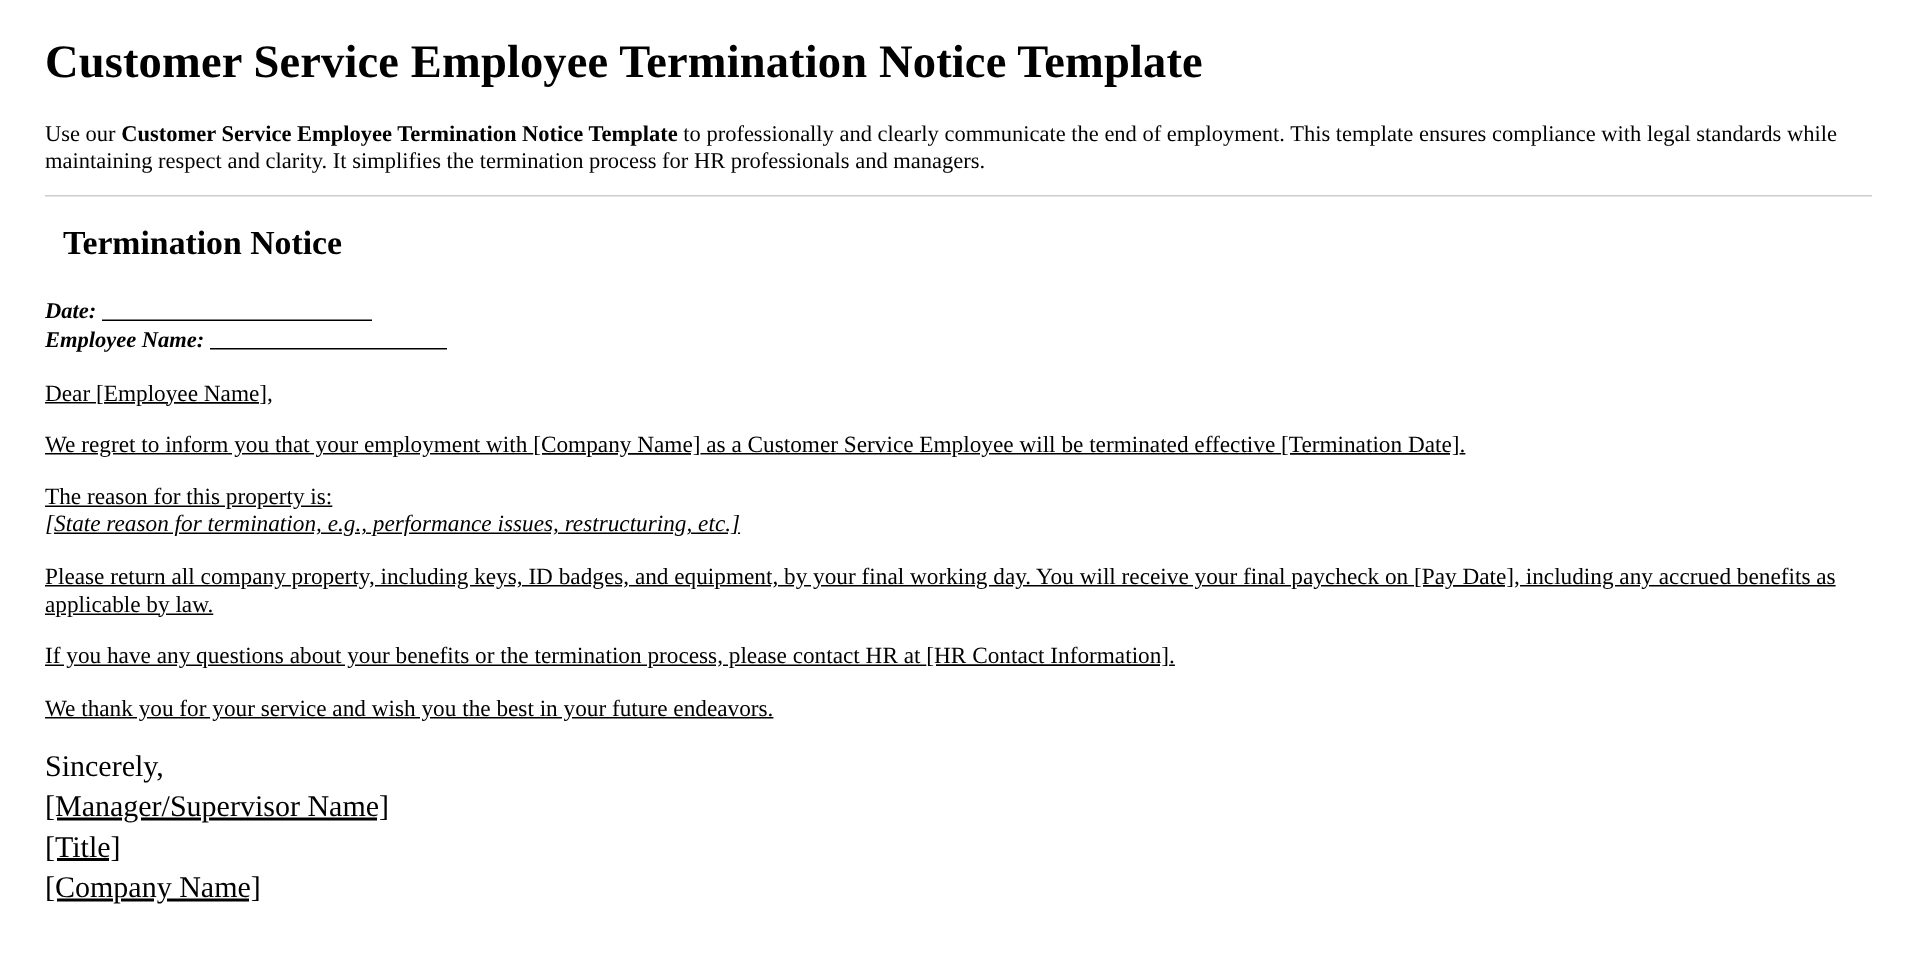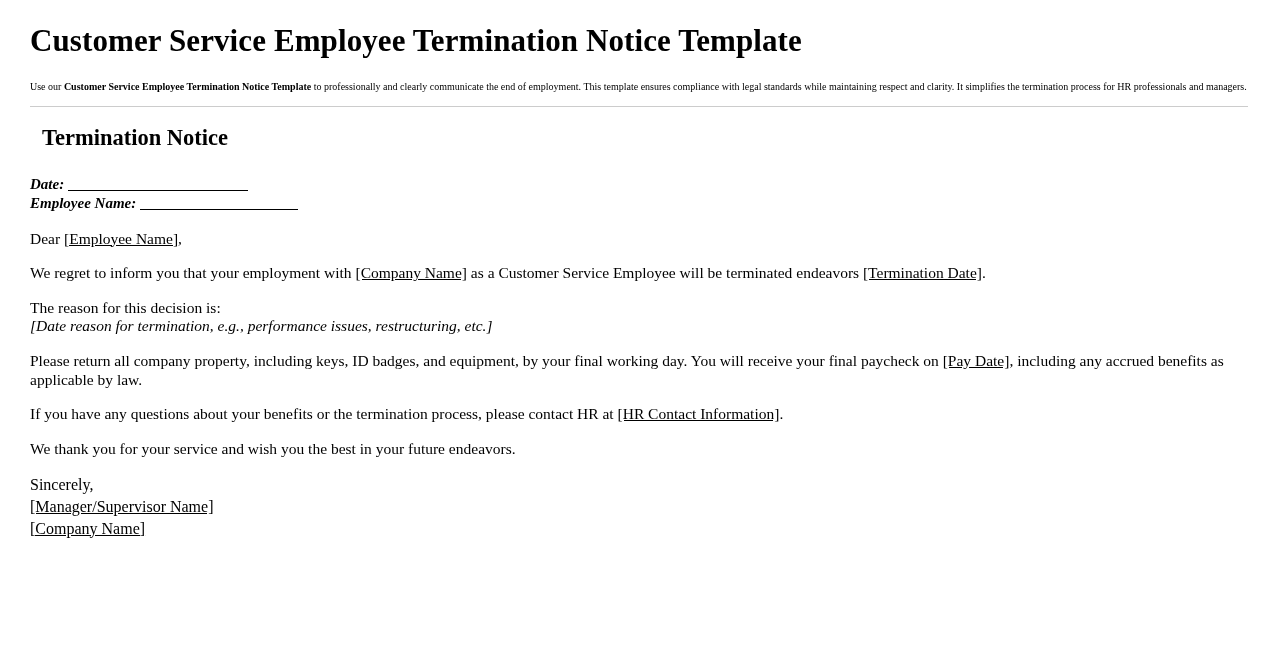--- a/index.html
+++ b/index.html
@@ -20,21 +20,21 @@
   }
   .doc-title {
     font-family: "Liberation Serif", serif;
     font-size: 31px;
     font-weight: bold;
     line-height: 1.2;
     margin: 0 0 22px 0;
     letter-spacing: 0.1px;
   }
   .intro {
-    font-size: 10px;
+    font-size: 15px;
     line-height: 1.2;
     margin: 16px 0 13px 0;
     max-width: 1220px;
   }
   .intro b { font-weight: bold; }
   .divider {
     border: 0;
     border-top: 1px solid #cccccc;
     margin: 0 0 18px 0;
     width: 1218px;
@@ -65,34 +65,35 @@
     margin-bottom: 2px;
   }
   .line-date { width: 180px; }
   .line-name { width: 158px; }
   .line-position { width: 185px; }
   p.body-text {
     font-size: 15.5px;
     line-height: 1.2;
     margin: 0 0 16px 0;
     max-width: 1220px;
+    text-decoration: underline;
   }
   .ph {
     text-decoration: underline;
   }
   .reason-line {
     margin: 0;
   }
   .reason-italic {
     font-style: italic;
     font-size: 15.5px;
     display: block;
   }
   .sign-block {
-    font-size: 16px;
+    font-size: 20px;
     line-height: 1.35;
     margin: 0;
   }
   .sign-block .ph { display: inline; margin-top: 23px; }
 </style>
 </head>
 <body>
 
 <div class="page">
 
@@ -113,37 +114,38 @@
     <div class="field-row">
       <span class="field-label">Employee Name:</span><span class="field-line line-name"></span>
     </div>
   </div>
 
   <p class="body-text">
     <span>Dear </span><span class="ph">[Employee Name]</span><span>,</span>
   </p>
 
   <p class="body-text">
-    <span>We regret to inform you that your employment with </span><span class="ph">[Company Name]</span><span> as a Customer Service Employee will be terminated endeavors </span><span class="ph">[Termination Date]</span><span>.</span>
+    <span>We regret to inform you that your employment with </span><span class="ph">[Company Name]</span><span> as a Customer Service Employee will be terminated effective </span><span class="ph">[Termination Date]</span><span>.</span>
   </p>
 
   <p class="body-text reason-line">
-    <span>The reason for this decision is:</span>
-    <span class="reason-italic">[Date reason for termination, e.g., performance issues, restructuring, etc.]</span>
+    <span>The reason for this property is:</span>
+    <span class="reason-italic">[State reason for termination, e.g., performance issues, restructuring, etc.]</span>
   </p>
 
   <p class="body-text" style="margin-top:0;">
     <span>Please return all company property, including keys, ID badges, and equipment, by your final working day. You will receive your final paycheck on </span><span class="ph">[Pay Date]</span><span>, including any accrued benefits as applicable by law.</span>
   </p>
 
   <p class="body-text">
     <span>If you have any questions about your benefits or the termination process, please contact HR at </span><span class="ph">[HR Contact Information]</span><span>.</span>
   </p>
 
   <p class="body-text">We thank you for your service and wish you the best in your future endeavors.</p>
 
   <div class="sign-block">
     <div>Sincerely,</div>
     <div><span class="ph">[Manager/Supervisor Name]</span></div>
+    <div><span class="ph">[Title]</span></div>
     <div><span class="ph">[Company Name]</span></div>
   </div>
 
 </div>
 
 </body></html>

